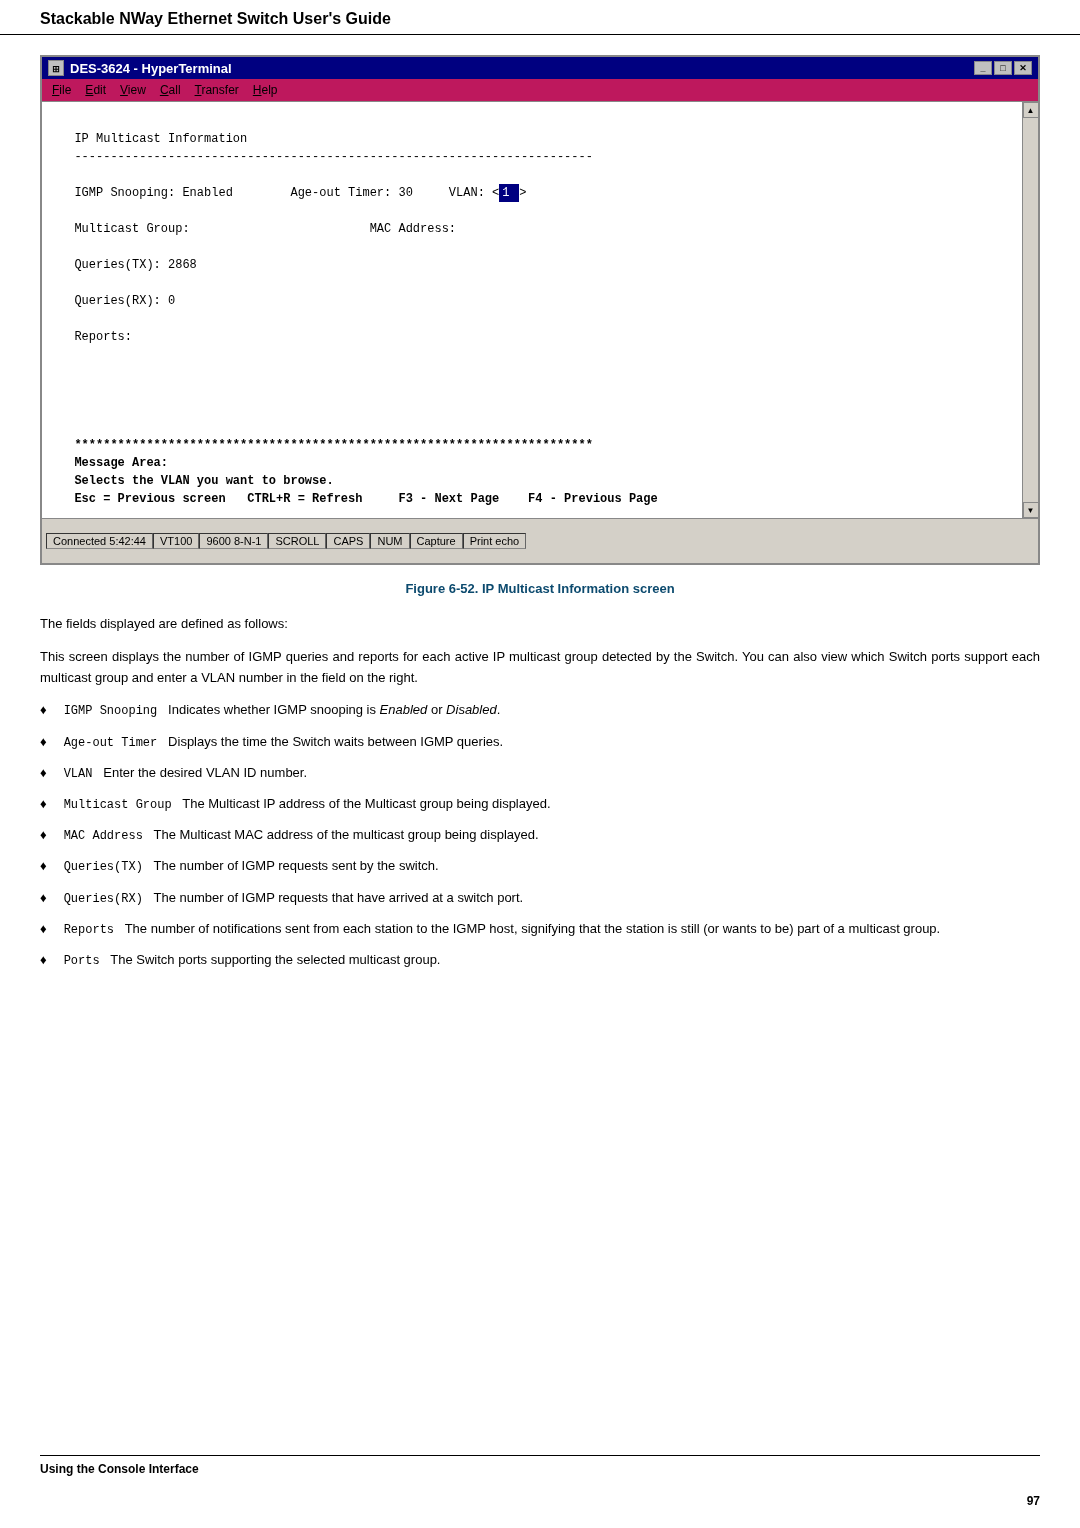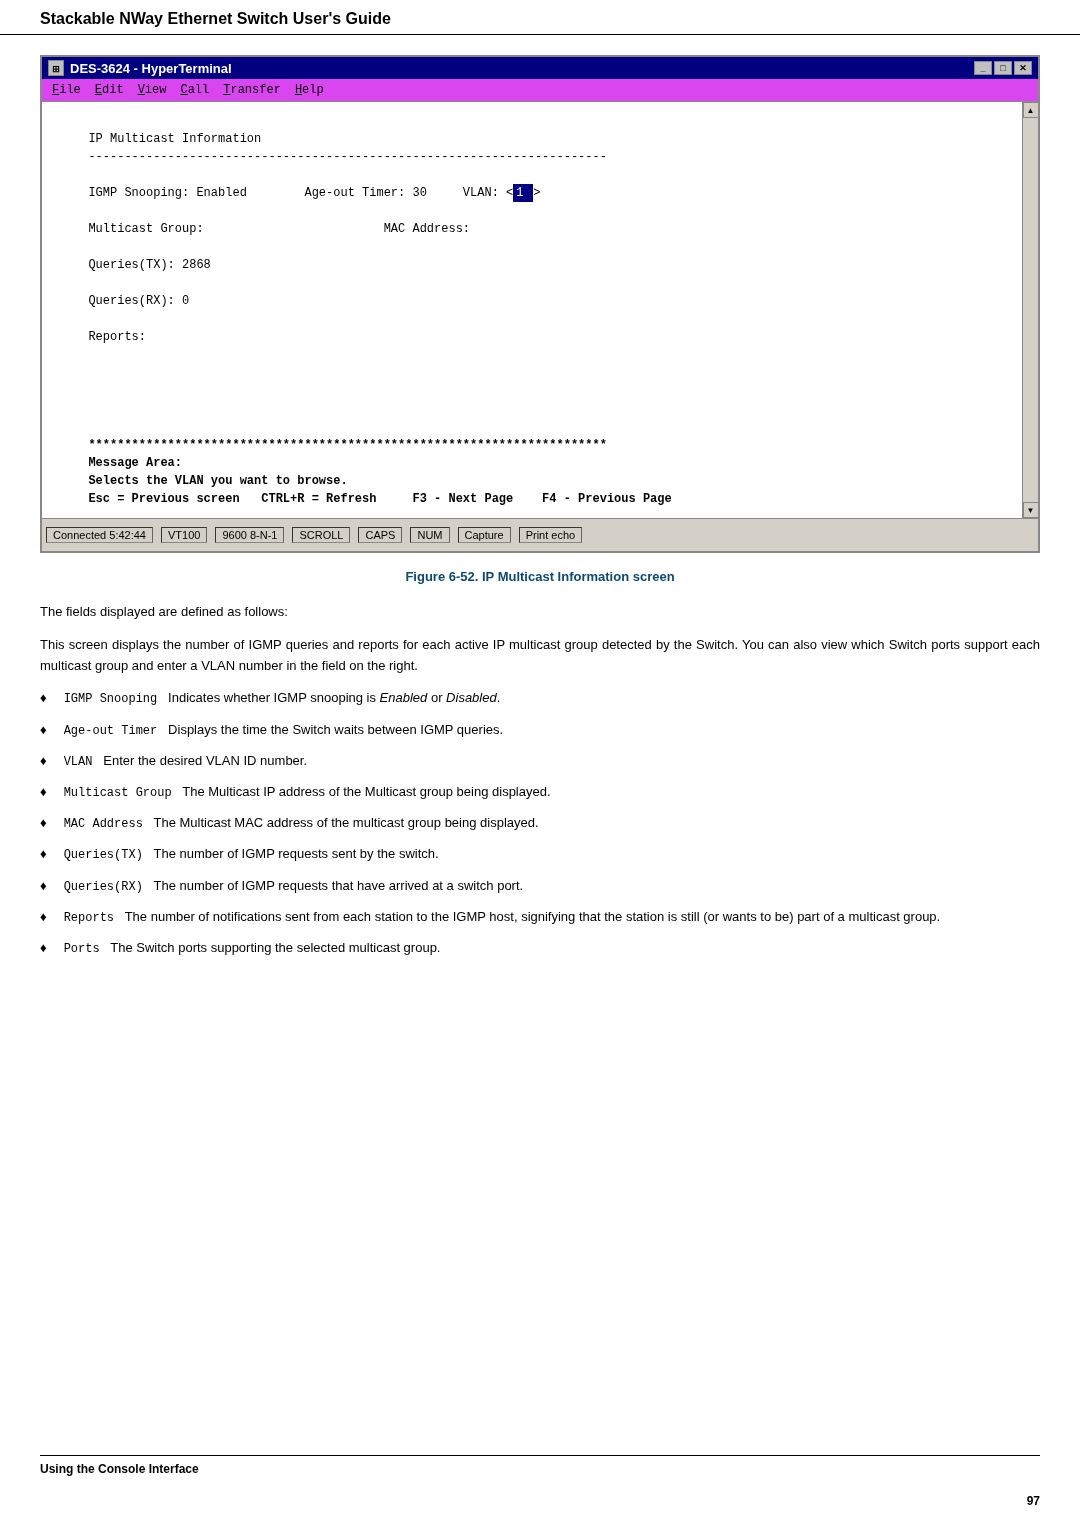--- a/index.html
+++ b/index.html
@@ -69,44 +69,43 @@
       font-size: 9px;
       display: flex;
       align-items: center;
       justify-content: center;
       cursor: pointer;
       color: #000;
     }
 
     
     .hyper-menubar {
-      background: #d946ef;
+      background: #be185d;
       padding: 2px 4px;
       font-size: 12px;
       display: flex;
       gap: 2px;
       border-bottom: 1px solid #888;
-      font-family: Liberation Mono, monospace;
     }
     .menu-item {
       padding: 2px 6px;
       cursor: pointer;
     }
     .menu-underline {
       text-decoration: underline;
     }
 
     
     .terminal-wrapper {
       display: flex;
       background: #fff;
     }
     .terminal-body {
       flex: 1;
-      padding: 10px 32px;
+      padding: 10px 18px;
       font-family: 'Courier New', monospace;
       font-size: 12px;
       line-height: 1.5;
       min-height: 320px;
       background: #fff;
       color: #000;
     }
     .terminal-scrollbar {
       width: 16px;
       background: #d4d0c8;
@@ -130,25 +129,25 @@
       flex: 1;
       width: 100%;
       background: #d4d0c8;
       position: relative;
     }
 
     
     .hyper-statusbar {
       background: #d4d0c8;
       border-top: 1px solid #888;
-      padding: 8px 4px;
+      padding: 14px 4px;
       font-size: 11px;
       display: flex;
       align-items: center;
-      gap: 8px;
+      gap: 0;
     }
     .status-cell {
       border: 1px inset #888;
       padding: 1px 6px;
       border-right: 1px solid #666;
       font-size: 11px;
       background: #d4d0c8;
     }
 
     

